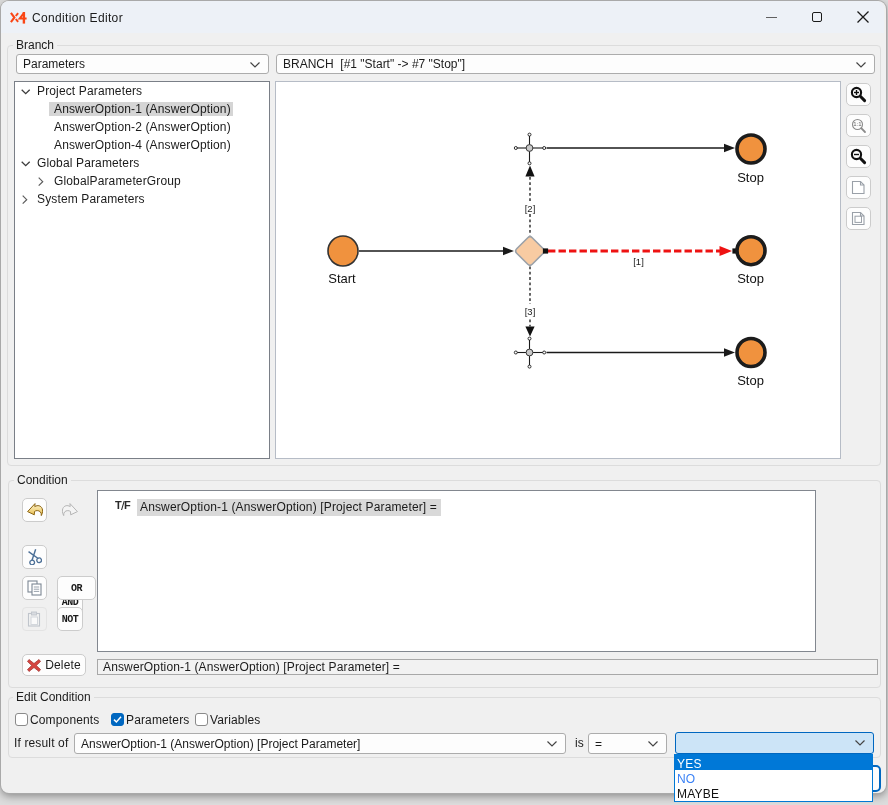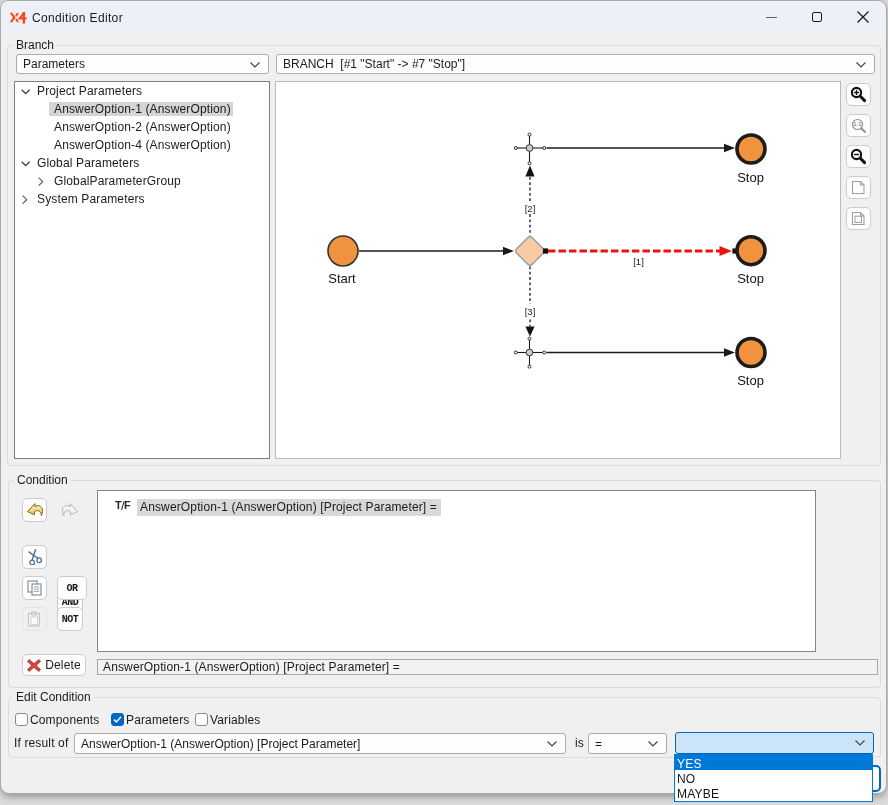--- a/index.html
+++ b/index.html
@@ -224,21 +224,21 @@
     <svg width="16" height="16">
         <rect x="1" y="1" width="9" height="11" fill="#fff" stroke="#7d8894" stroke-width="1.1"></rect>
         <rect x="5" y="4" width="9" height="11" fill="#fff" stroke="#7d8894" stroke-width="1.1"></rect>
         <g stroke="#9aa3ad" stroke-width="1">
           <line x1="6.8" y1="7" x2="12.2" y2="7"></line>
           <line x1="6.8" y1="9.2" x2="12.2" y2="9.2"></line>
           <line x1="6.8" y1="11.4" x2="12.2" y2="11.4"></line>
         </g>
       </svg>
   </div>
-  <div class="btn opbtn" style="left:56px;top:575px;width:30px;height:24px;">OR</div>
+  <div class="btn opbtn" style="left:56px;top:575px;width:39px;height:24px;">OR</div>
 
   <div class="abs" style="left:21px;top:606px;width:25px;height:24px;display:flex;align-items:center;justify-content:center;border:1px solid #e3e3e3;border-radius:4px;">
     <svg width="15" height="16">
         <rect x="1.5" y="2.5" width="11" height="12.5" fill="#f2f2f2" stroke="#c0c5cc" stroke-width="1.1"></rect>
         <rect x="4.5" y="1" width="5" height="3" fill="#d8dbe0" stroke="#c0c5cc" stroke-width="0.9"></rect>
         <rect x="4" y="6" width="6.5" height="7.5" fill="#fafafa" stroke="#cfd3d9" stroke-width="0.9"></rect>
       </svg>
   </div>
   <div class="btn opbtn" style="left:56px;top:606px;width:26px;height:24px;">NOT</div>
 
@@ -289,15 +289,15 @@
     <svg class="chev" width="10" height="6">
         <path d="M0.5,0.5 L5,5 L9.5,0.5" stroke="#454545" stroke-width="1.2" fill="none"></path>
       </svg>
   </div>
 
   <div class="abs" style="left:799px;top:764px;width:81px;height:27px;background:#fdfdfd;border:2px solid #0067c0;border-radius:5px;"></div>
 </div>
 
 <div class="abs" style="left:674px;top:754px;width:199px;height:48px;background:#fff;border:1px solid #0078d4;z-index:20;">
   <div style="height:15px;background:#0078d7;color:#fff;font-size:12px;line-height:18px;padding-left:2px;letter-spacing:0.2px;">YES</div>
-  <div style="height:15px;color:#0f172a;font-size:12px;line-height:18px;padding-left:2px;letter-spacing:0.2px;">NO</div>
+  <div style="height:15px;color:#3b82f6;font-size:12px;line-height:18px;padding-left:2px;letter-spacing:0.2px;">NO</div>
   <div style="height:15px;color:#111;font-size:12px;line-height:18px;padding-left:2px;letter-spacing:0.2px;">MAYBE</div>
 </div>
 
 </body></html>

